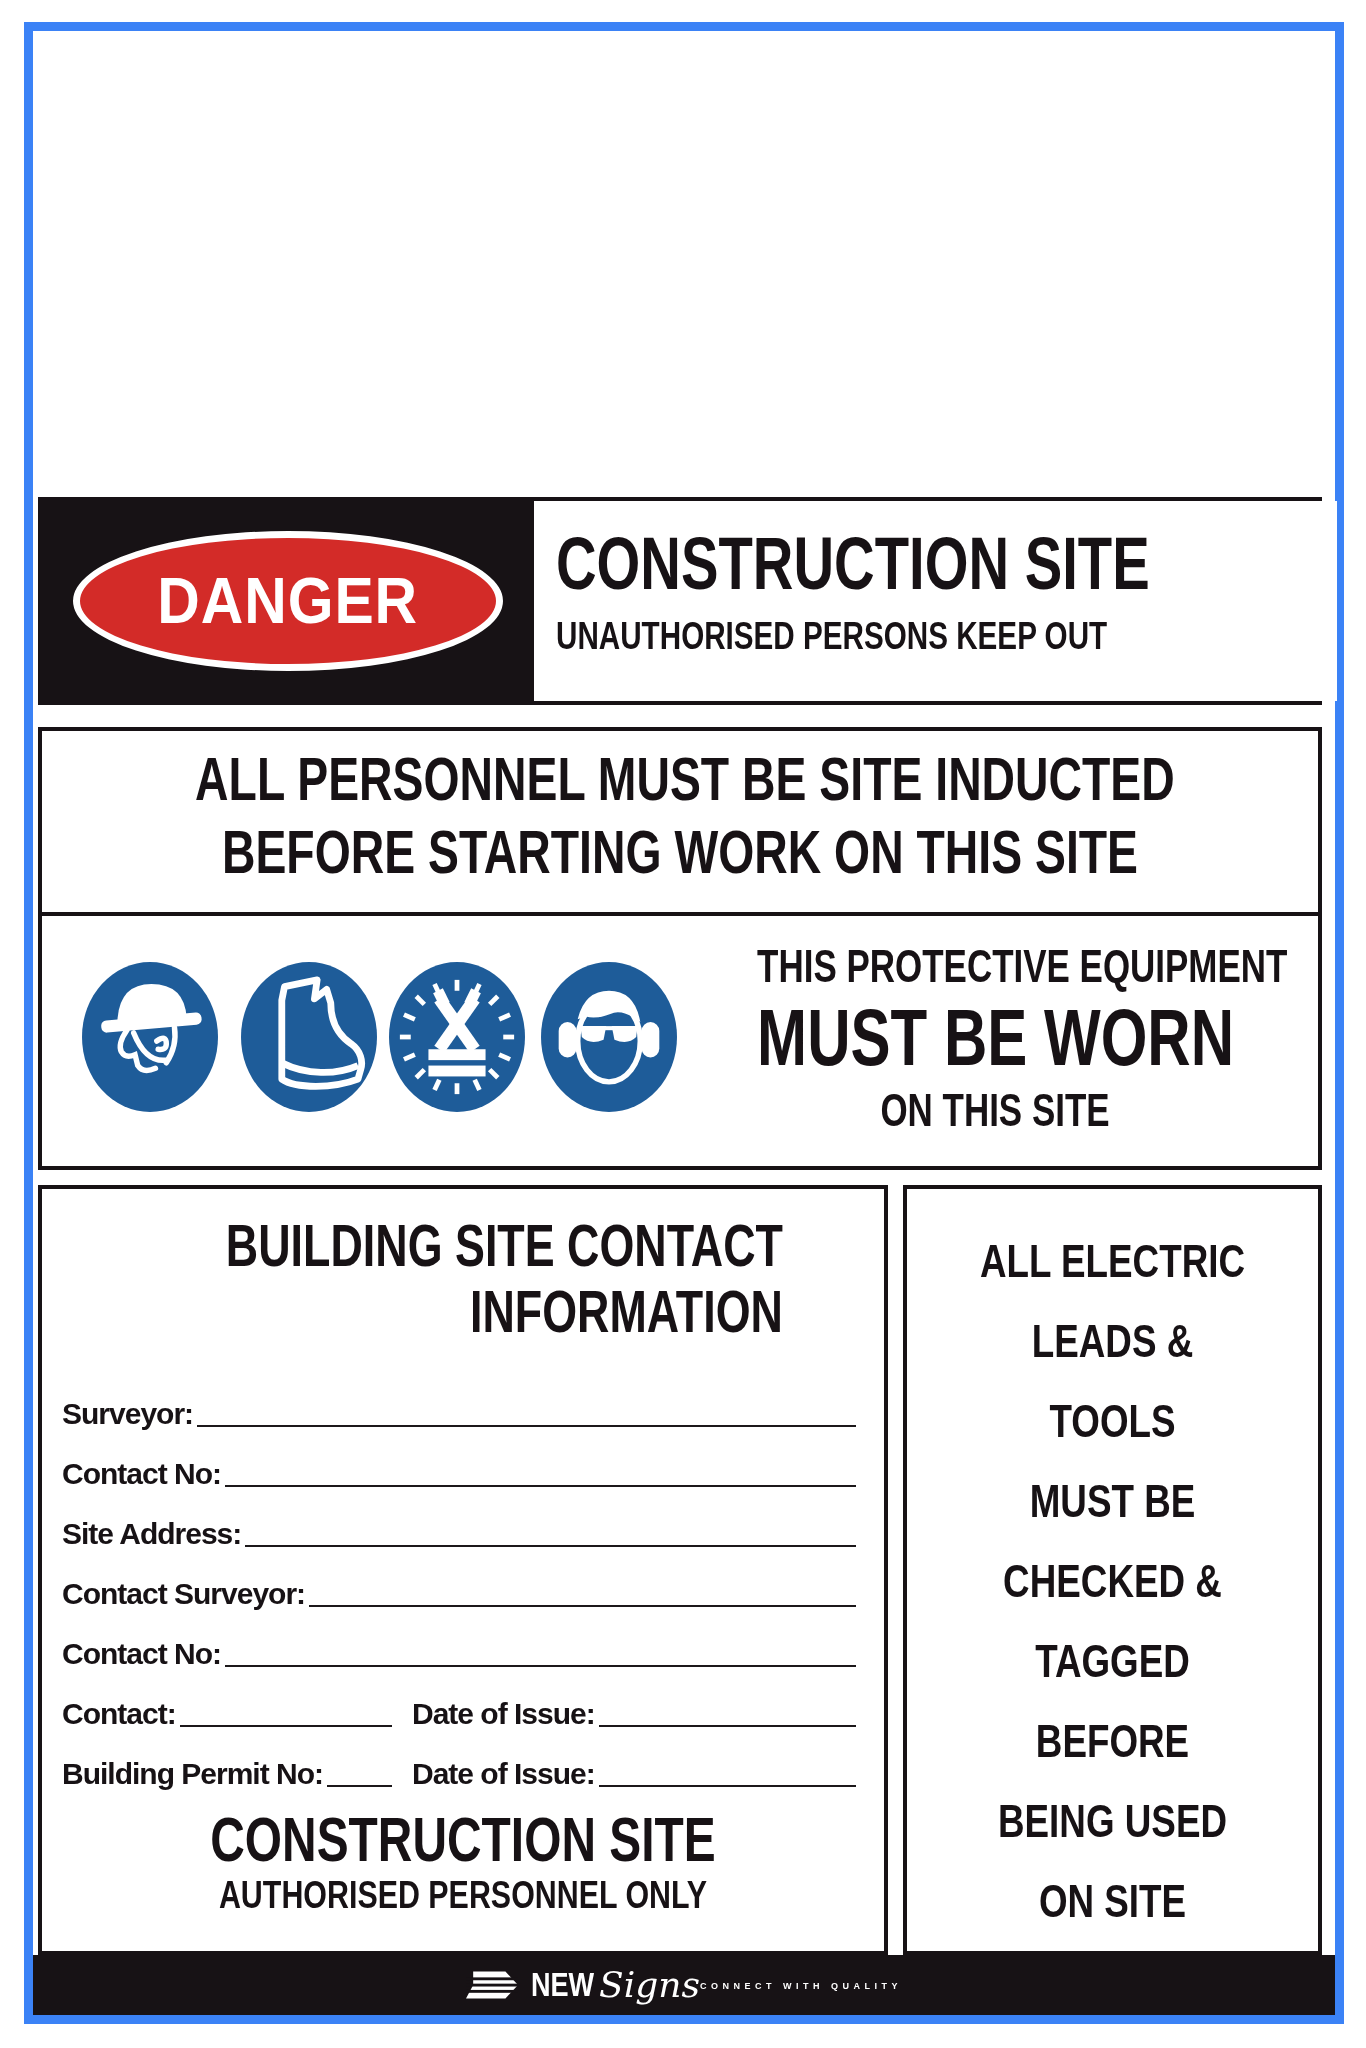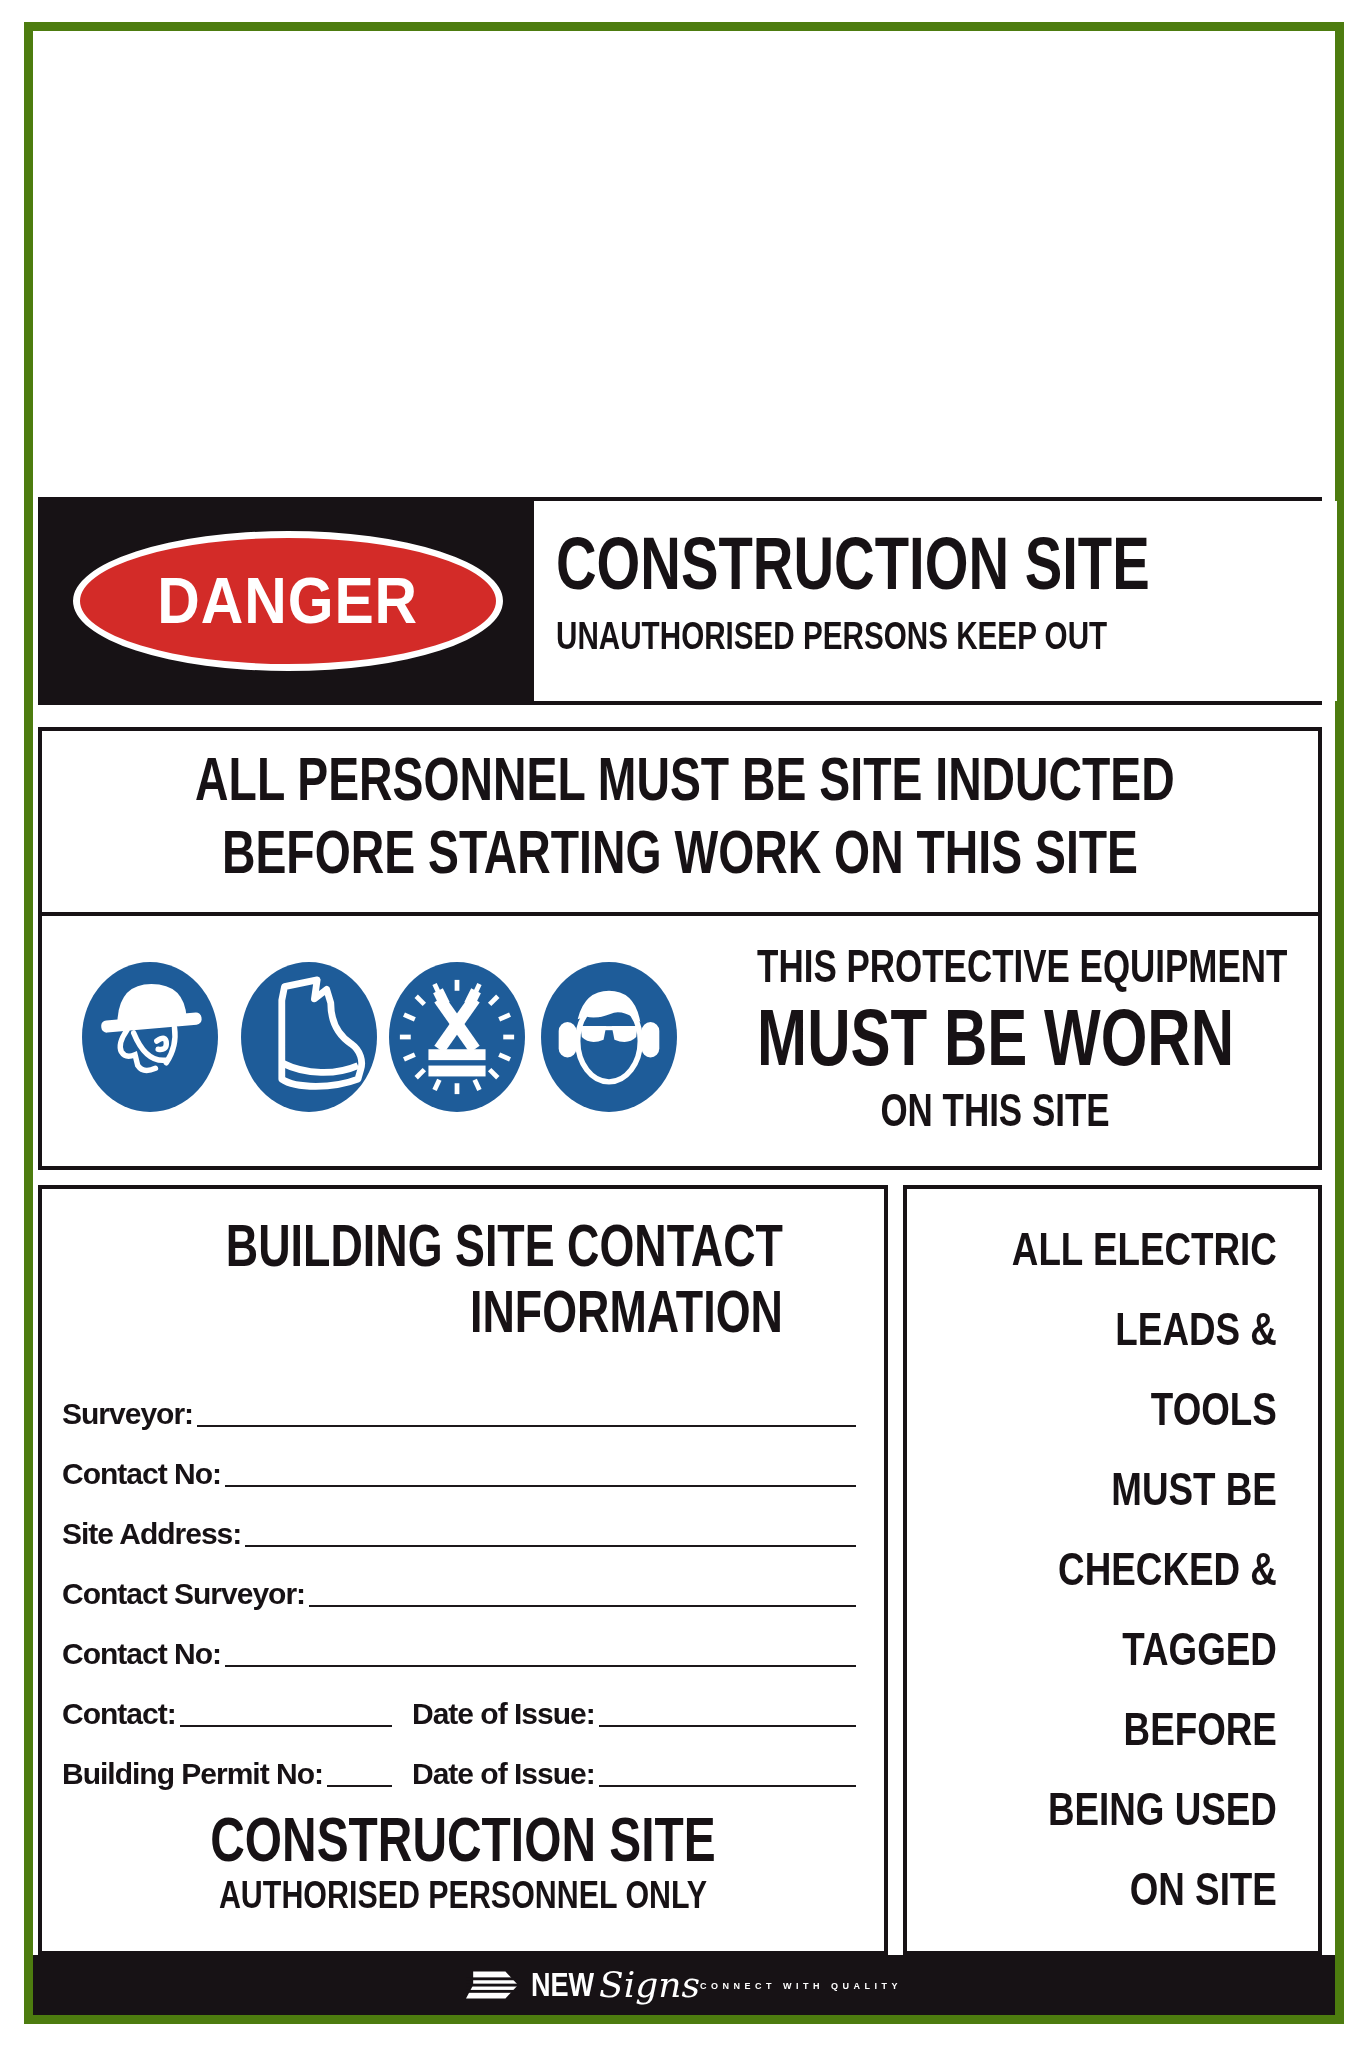--- a/index.html
+++ b/index.html
@@ -3,21 +3,21 @@
 <meta charset="utf-8">
 <style>
   html,body{margin:0;padding:0;}
   body{
     width:1366px;height:2048px;position:relative;background:#ffffff;
     font-family:"Liberation Sans", sans-serif;color:#171215;
     -webkit-font-smoothing:antialiased;overflow:hidden;
   }
   .frame{
     position:absolute;left:24px;top:22px;width:1320px;height:2002px;
-    border:9px solid #4d7c0f;box-sizing:border-box;background:#ffffff;
+    border:9px solid #3b82f6;box-sizing:border-box;background:#ffffff;
   }
   .panel{position:absolute;background:#fff;border:4px solid #171215;box-sizing:border-box;}
   
   .cond{display:block;transform:scaleX(0.76);transform-origin:center;white-space:nowrap;font-weight:bold;}
   .cond-l{display:block;transform:scaleX(0.76);transform-origin:left center;white-space:nowrap;font-weight:bold;}
   .cond85{display:block;transform:scaleX(0.82);transform-origin:center;white-space:nowrap;font-weight:bold;}
 
   
   .p-danger{left:5px;top:466px;width:1284px;height:208px;display:flex;border:4px solid #171215;}
   .danger-black{width:492px;height:100%;background:#171215;display:flex;align-items:center;justify-content:center;flex:0 0 auto;}
@@ -51,21 +51,21 @@
   .bc-form{margin:26px 28px 0 20px;}
   .form-row{height:60px;display:flex;align-items:flex-end;}
   .form-row .lbl{font-size:30px;font-weight:bold;letter-spacing:-1px;white-space:nowrap;}
   .fline{flex:1;border-bottom:2px solid #1c181a;margin-bottom:4px;margin-left:4px;}
   .seg1{display:flex;align-items:flex-end;flex:0 0 330px;margin-right:20px;}
   .bc-footer{text-align:center;margin-top:14px;}
   .bc-f1{font-size:63px;line-height:68px;}
   .bc-f2{font-size:38px;line-height:44px;transform:scaleX(0.8);}
 
   
-  .p-electric{left:870px;top:1154px;width:419px;height:770px;text-align:right;padding-top:20px;}
+  .p-electric{left:870px;top:1154px;width:419px;height:770px;text-align:center;padding-top:32px;}
   .p-electric .eline{font-size:46px;line-height:80px;transform:scaleX(0.8);}
 
   
   .strip{position:absolute;left:0;right:0;bottom:0;height:60px;background:#171215;display:flex;align-items:center;justify-content:center;}
   .logo{display:flex;align-items:center;}
   .logo-row{display:flex;align-items:center;}
   .logo-row svg{display:block;margin-right:6px;}
   .brand-new{color:#fff;font-size:33px;font-weight:bold;transform:scaleX(0.82);letter-spacing:0;}
   .brand-signs{color:#fff;font-size:36px;font-style:italic;font-family:"DejaVu Serif", serif;margin-left:-2px;line-height:30px;}
   .tagline{color:#fff;font-size:9px;font-weight:bold;letter-spacing:4.5px;margin-top:1px;}

